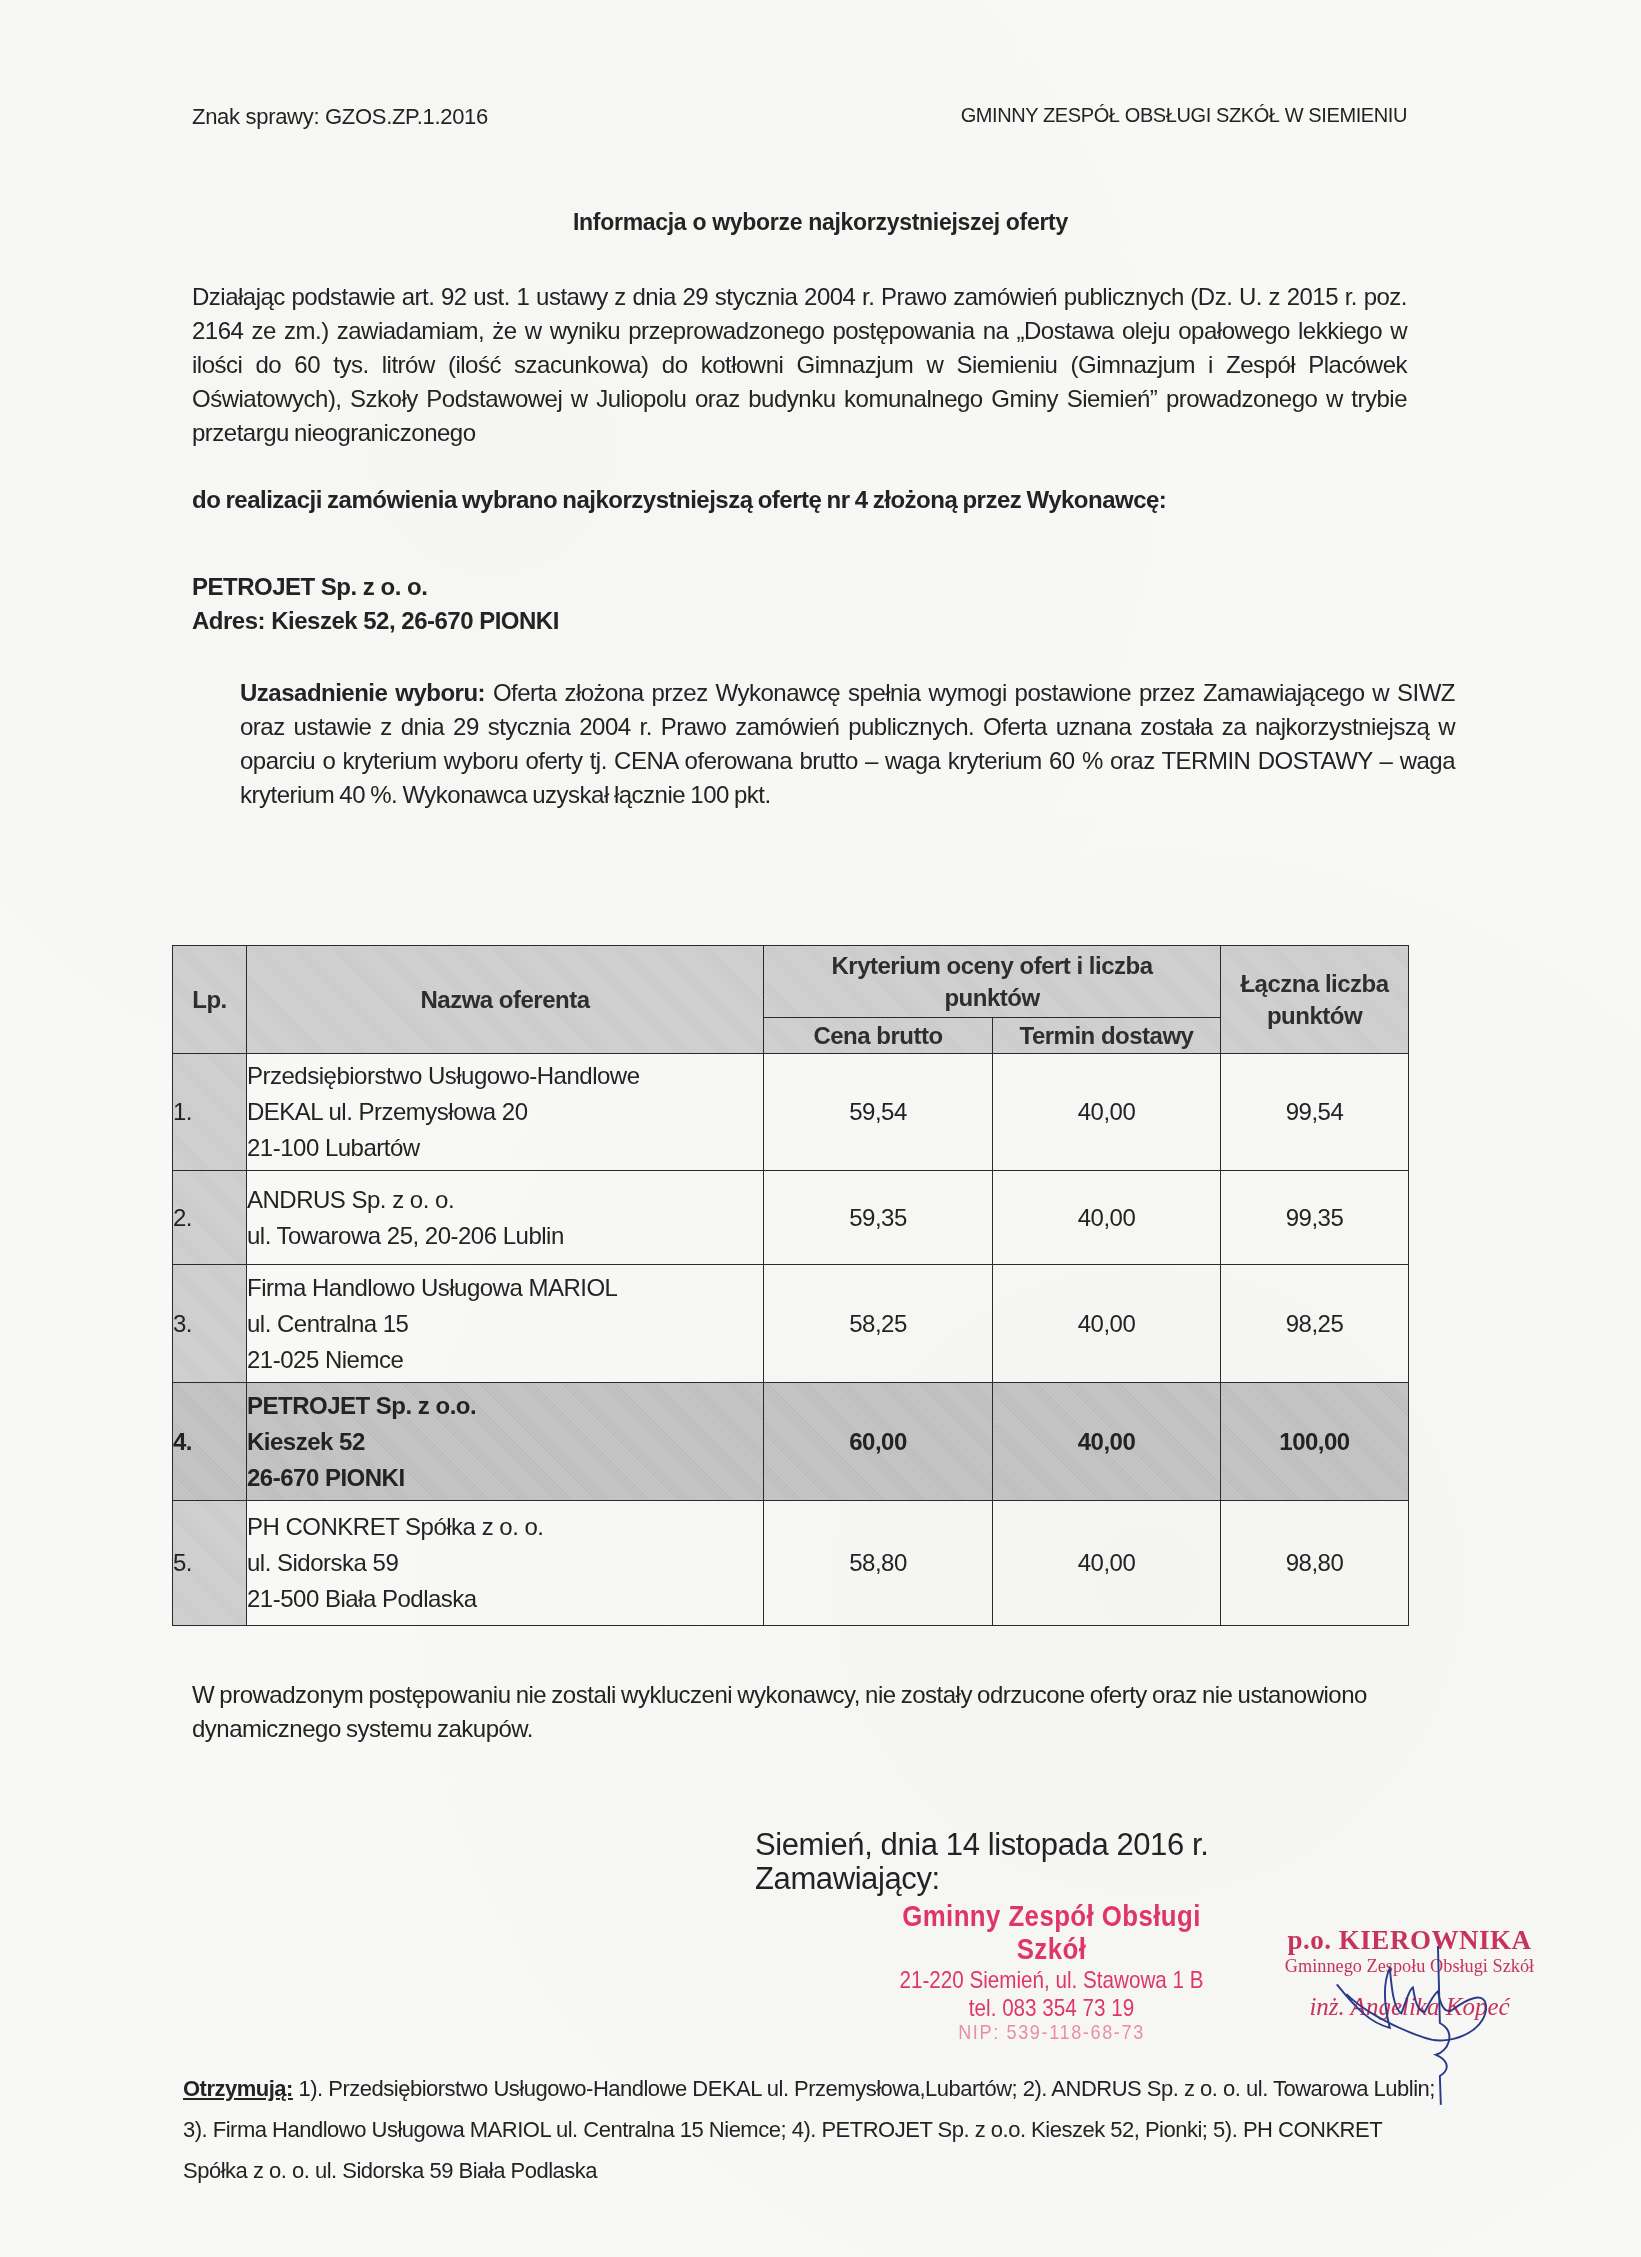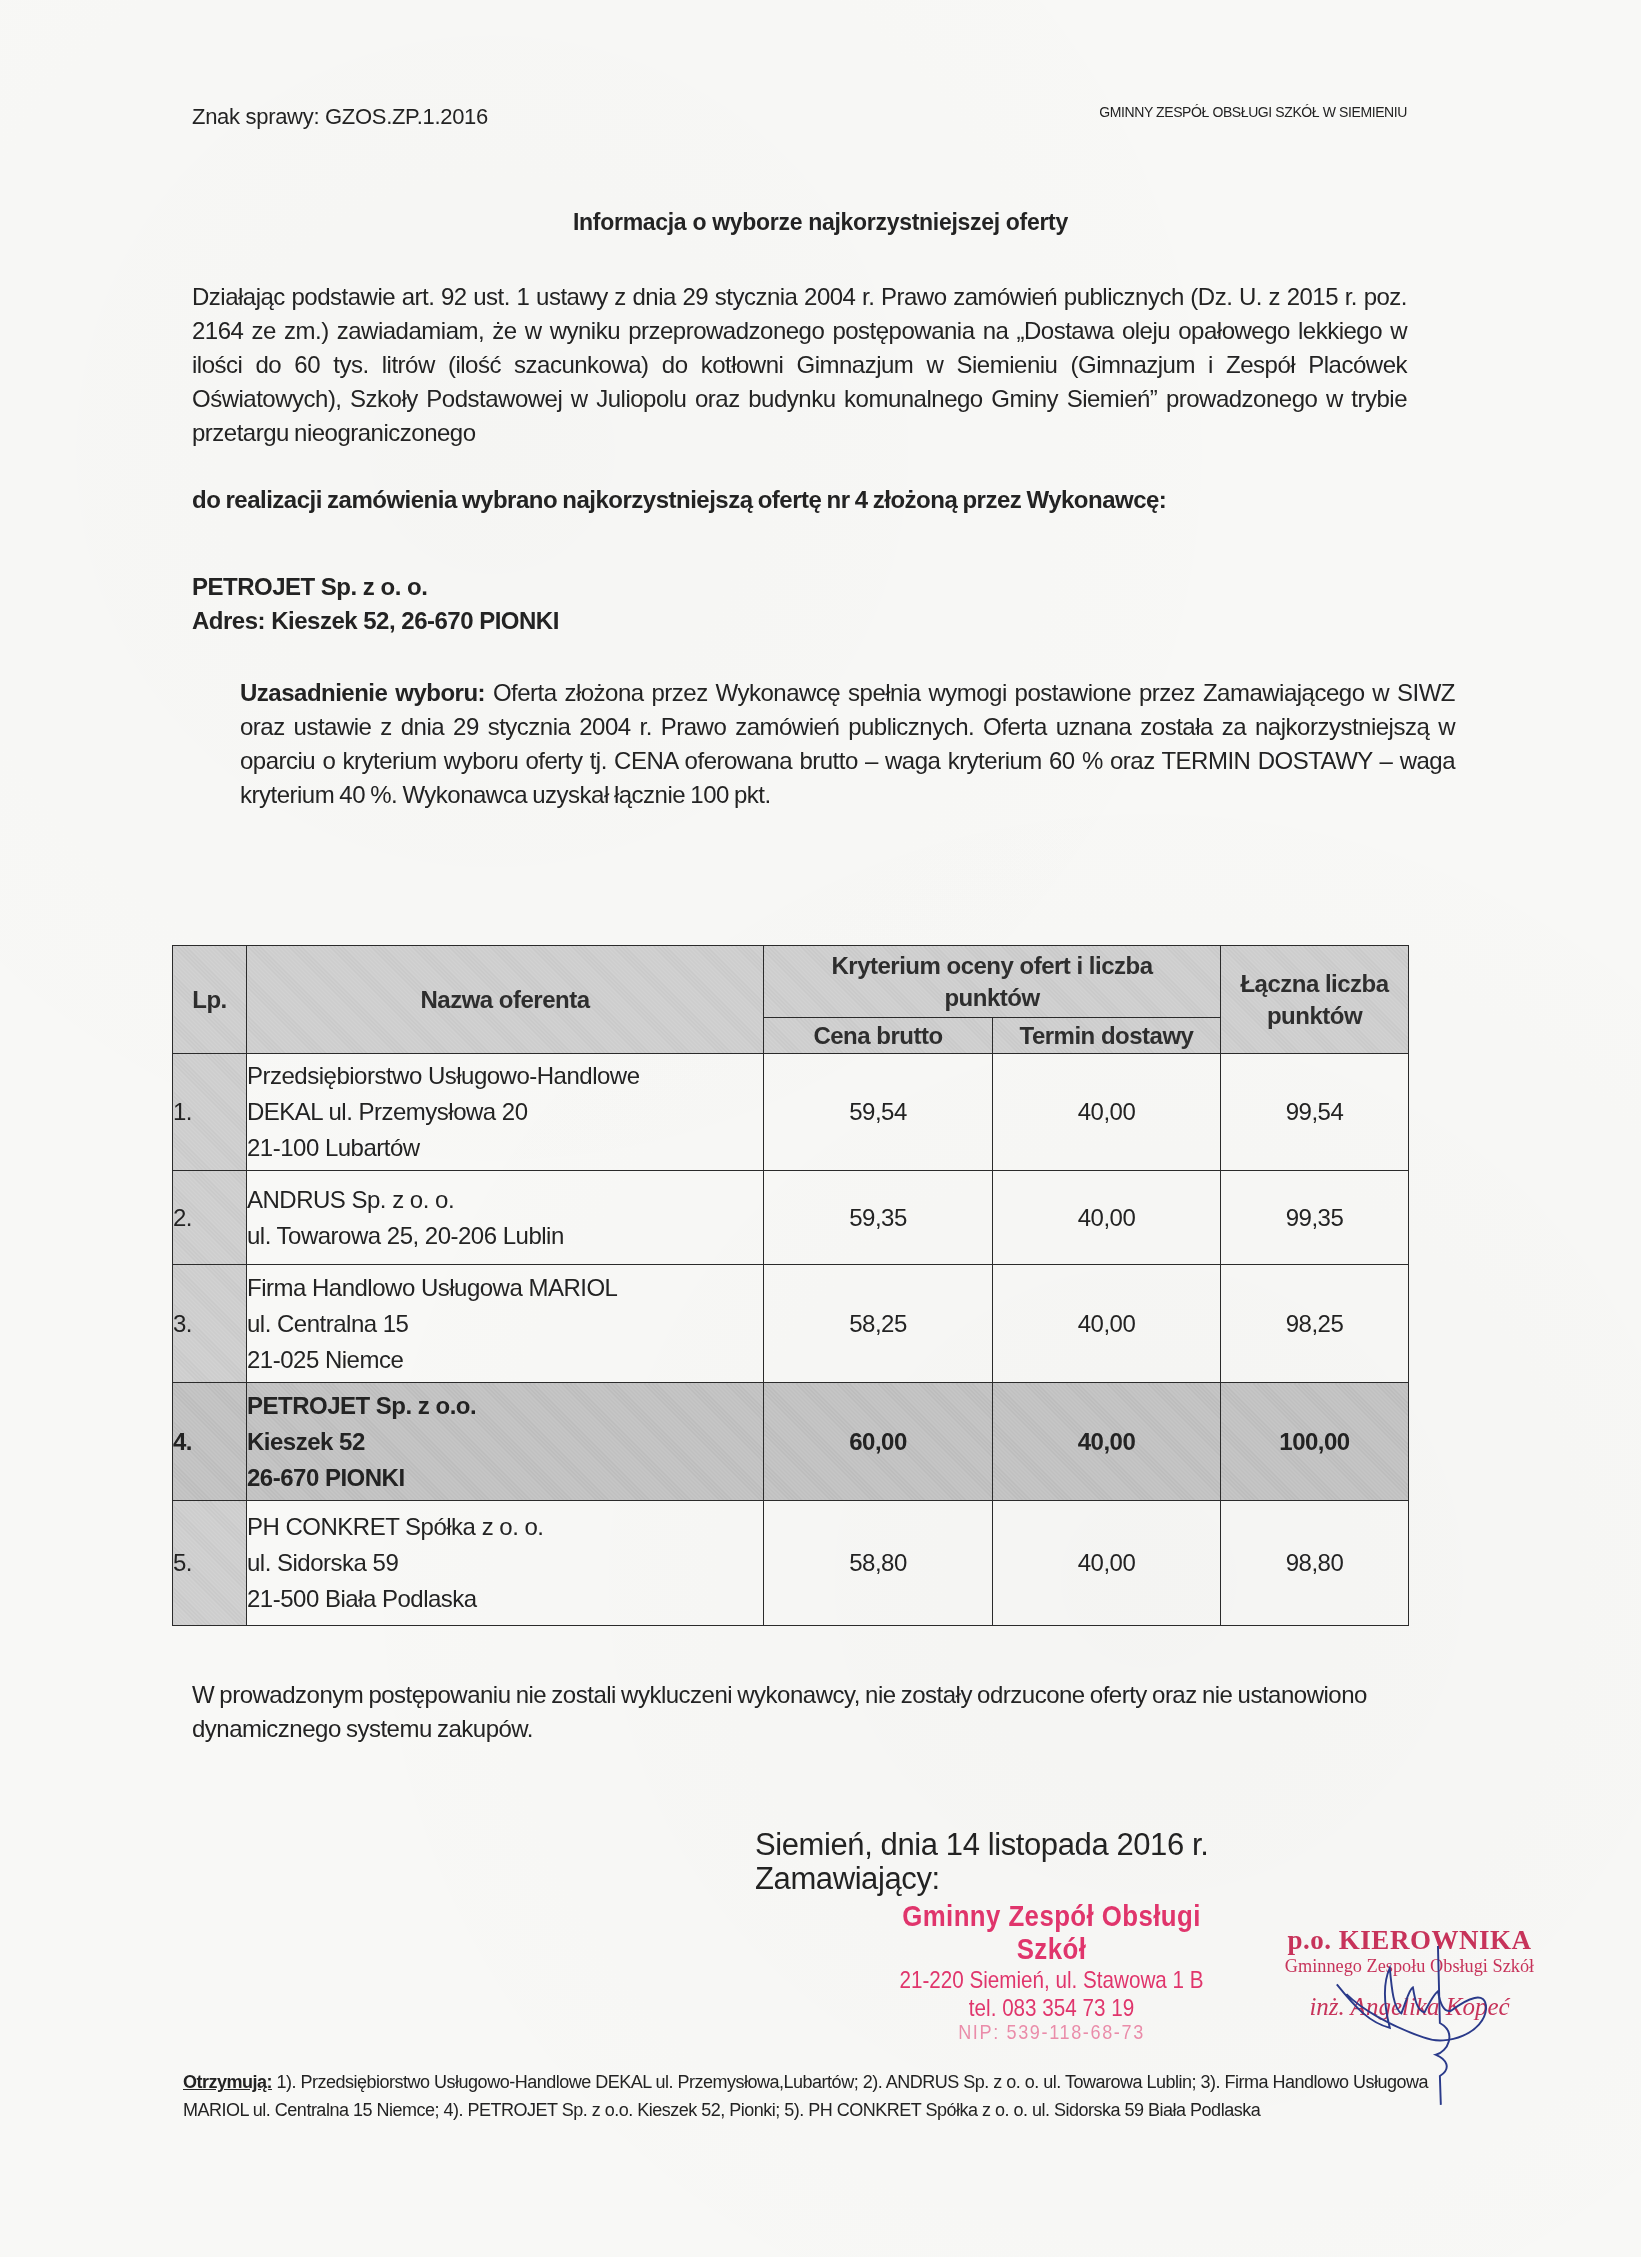--- a/index.html
+++ b/index.html
@@ -10,21 +10,21 @@
     color: #232323;
   }
   .page {
     position: absolute; left: 0; top: 0; width: 1641px; height: 2257px;
     background:
       radial-gradient(circle at 30% 20%, rgba(0,0,0,0.012) 0, transparent 40%),
       radial-gradient(circle at 70% 70%, rgba(0,0,0,0.015) 0, transparent 45%),
       #f8f8f6;
   }
   .hdr-left { position: absolute; left: 192px; top: 104px; font-size: 22px; letter-spacing: -0.3px; }
-  .hdr-right { position: absolute; right: 234px; top: 104px; font-size: 14px; letter-spacing: -0.4px; }
+  .hdr-right { position: absolute; right: 234px; top: 104px; font-size: 20px; letter-spacing: -0.4px; }
   .title { position: absolute; left: 0; width: 1641px; text-align: center; top: 209px; font-size: 23px; font-weight: bold; letter-spacing: -0.3px; }
 
   .para {
     position: absolute; left: 192px; width: 1215px;
     font-size: 24px; line-height: 34px; text-align: justify;
     letter-spacing: -0.5px; word-spacing: -1px;
   }
   .p1 { top: 280px; }
   .p1-last { top: 483px; text-align: left; font-weight: bold; }
   .winner { position: absolute; left: 192px; top: 570px; font-size: 24px; line-height: 34px; font-weight: bold; letter-spacing: -0.5px; }
@@ -71,21 +71,21 @@
     position: absolute; left: 1255px; top: 1926px; width: 309px; text-align: center;
     color: #c7335a; font-family: "Liberation Serif", serif;
   }
   .sign .s1 { font-size: 27px; font-weight: bold; line-height: 29px; letter-spacing: 0.5px; }
   .sign .s2 { font-size: 18.3px; line-height: 23px; }
   .sign .s3 { font-size: 25px; font-style: italic; line-height: 50px; padding-top: 3.9px; }
   .signature-svg { position: absolute; left: 1332px; top: 1941px; }
 
   .recipients {
     position: absolute; left: 183px; top: 2068px; width: 1255px;
-    font-size: 18px; line-height: 28px; letter-spacing: -0.5px;
+    font-size: 22px; line-height: 41px; letter-spacing: -0.5px;
   }
   .recipients .lbl { font-weight: bold; text-decoration: underline; }
 </style>
 </head>
 <body>
 
 <div class="page">
 
   <div class="hdr-left">Znak sprawy: GZOS.ZP.1.2016</div>
   <div class="hdr-right">GMINNY ZESPÓŁ OBSŁUGI SZKÓŁ W SIEMIENIU</div>

